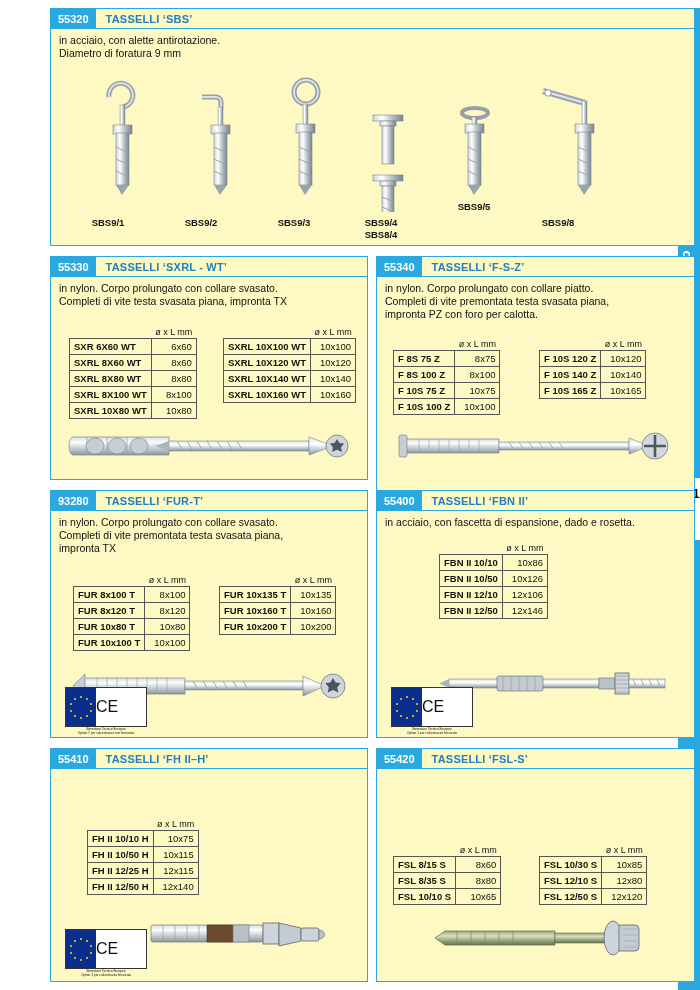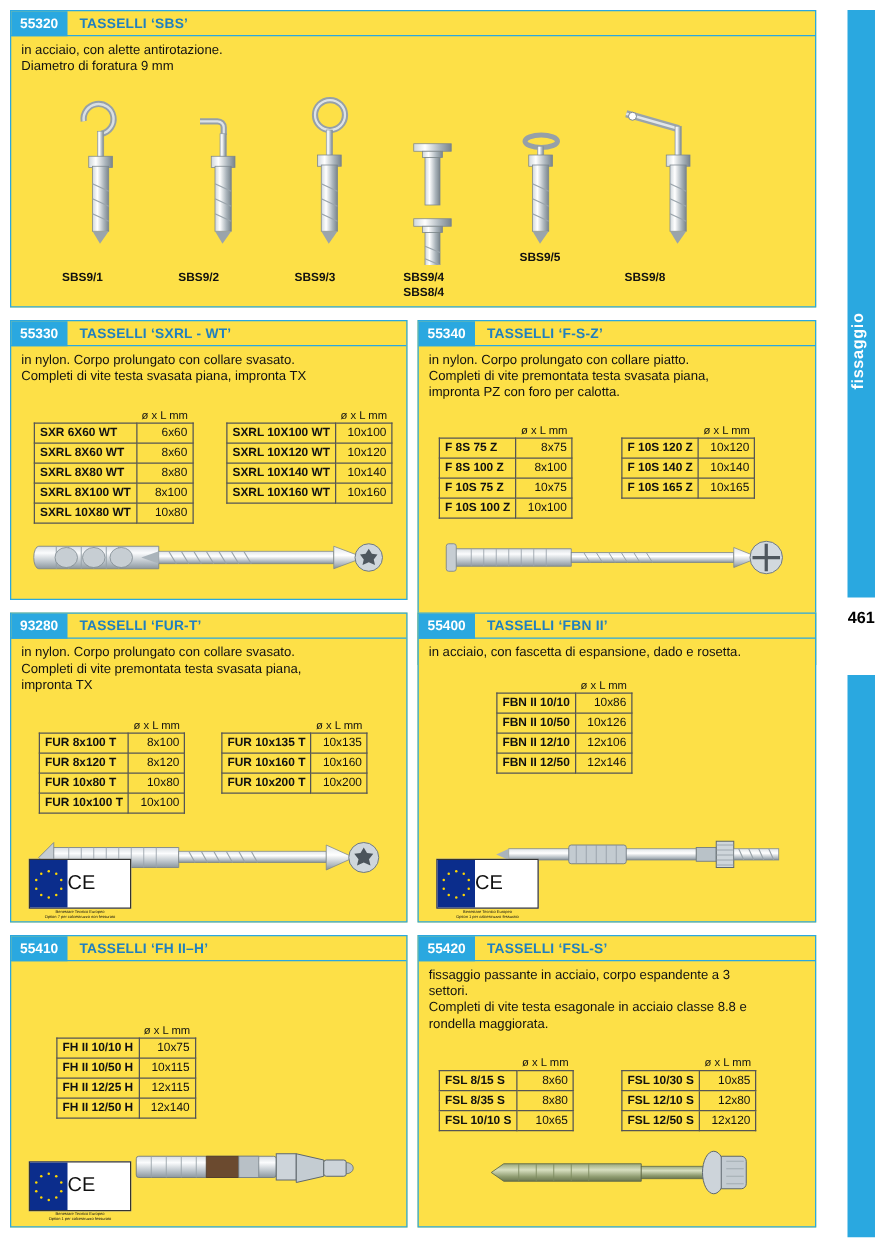--- a/index.html
+++ b/index.html
@@ -36,21 +36,22 @@
   }
   .side-tab .pageno {
     position:absolute; left:6px; top:486px; width:26px;
     font-size:13px; font-weight:bold; color:#000; text-align:center;
   }
 
   
   .box {
     position:absolute;
     border:1px solid #2aa8e0;
-    background:#fde047;
+    background:#fef9c3;
+    margin-left:42px;
   }
   .hdr {
     display:flex; align-items:center; height:20px;
     border-bottom:1px solid #2aa8e0;
   }
   .code {
     background:#2aa8e0; color:#fff; font-size:11px; font-weight:bold;
     padding:2px 7px 2px 7px; height:20px; line-height:16px;
     display:flex; align-items:center;
   }
@@ -609,24 +610,20 @@
     </div>
     <div class="ce-note" style="left:14px; top:220px; white-space:pre-line;">Benestare Tecnico Europeo
 Option 1 per calcestruzzo fessurato</div>
   </div>
 
   <div class="box" style="left:334px; top:748px; width:319px; height:234px;">
     <div class="hdr">
       <div class="code">55420</div>
       <div class="title">TASSELLI ‘FSL-S’</div>
     </div>
-    <div class="desc" style="white-space:pre-line;">fissaggio passante in acciaio, corpo espandente a 3
-settori.
-Completi di vite testa esagonale in acciaio classe 8.8 e
-rondella maggiorata.</div>
 
     <table class="spec" style="position:absolute; left:16px; top:94px;">
       <tbody>
           <tr>
             <th class="hd"></th>
             <th class="hd oxl">ø x L   mm</th>
           </tr>
       <tr>
             <td class="name">FSL 8/15 S</td>
             <td class="val">8x60</td>

